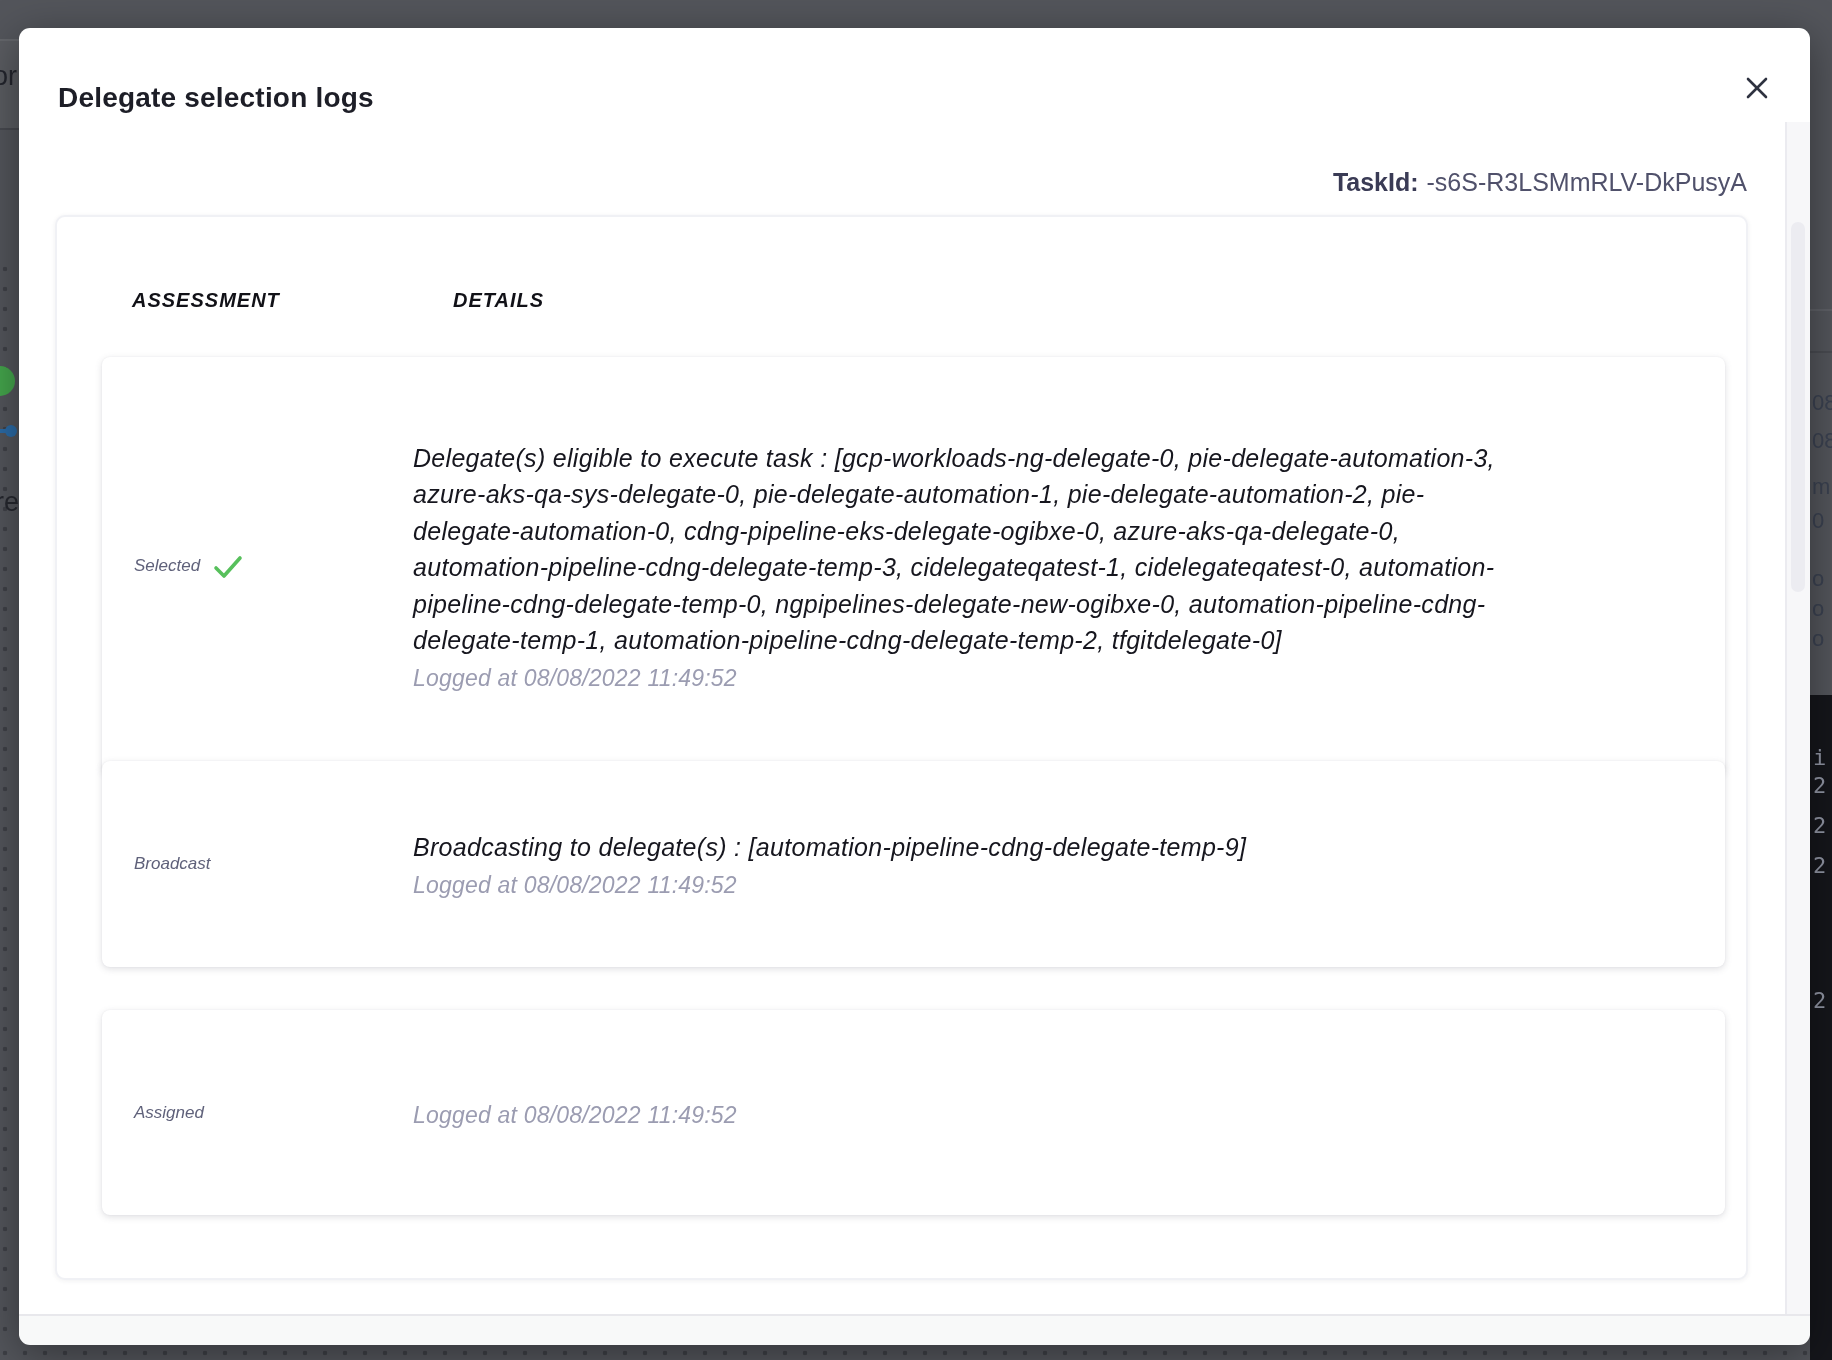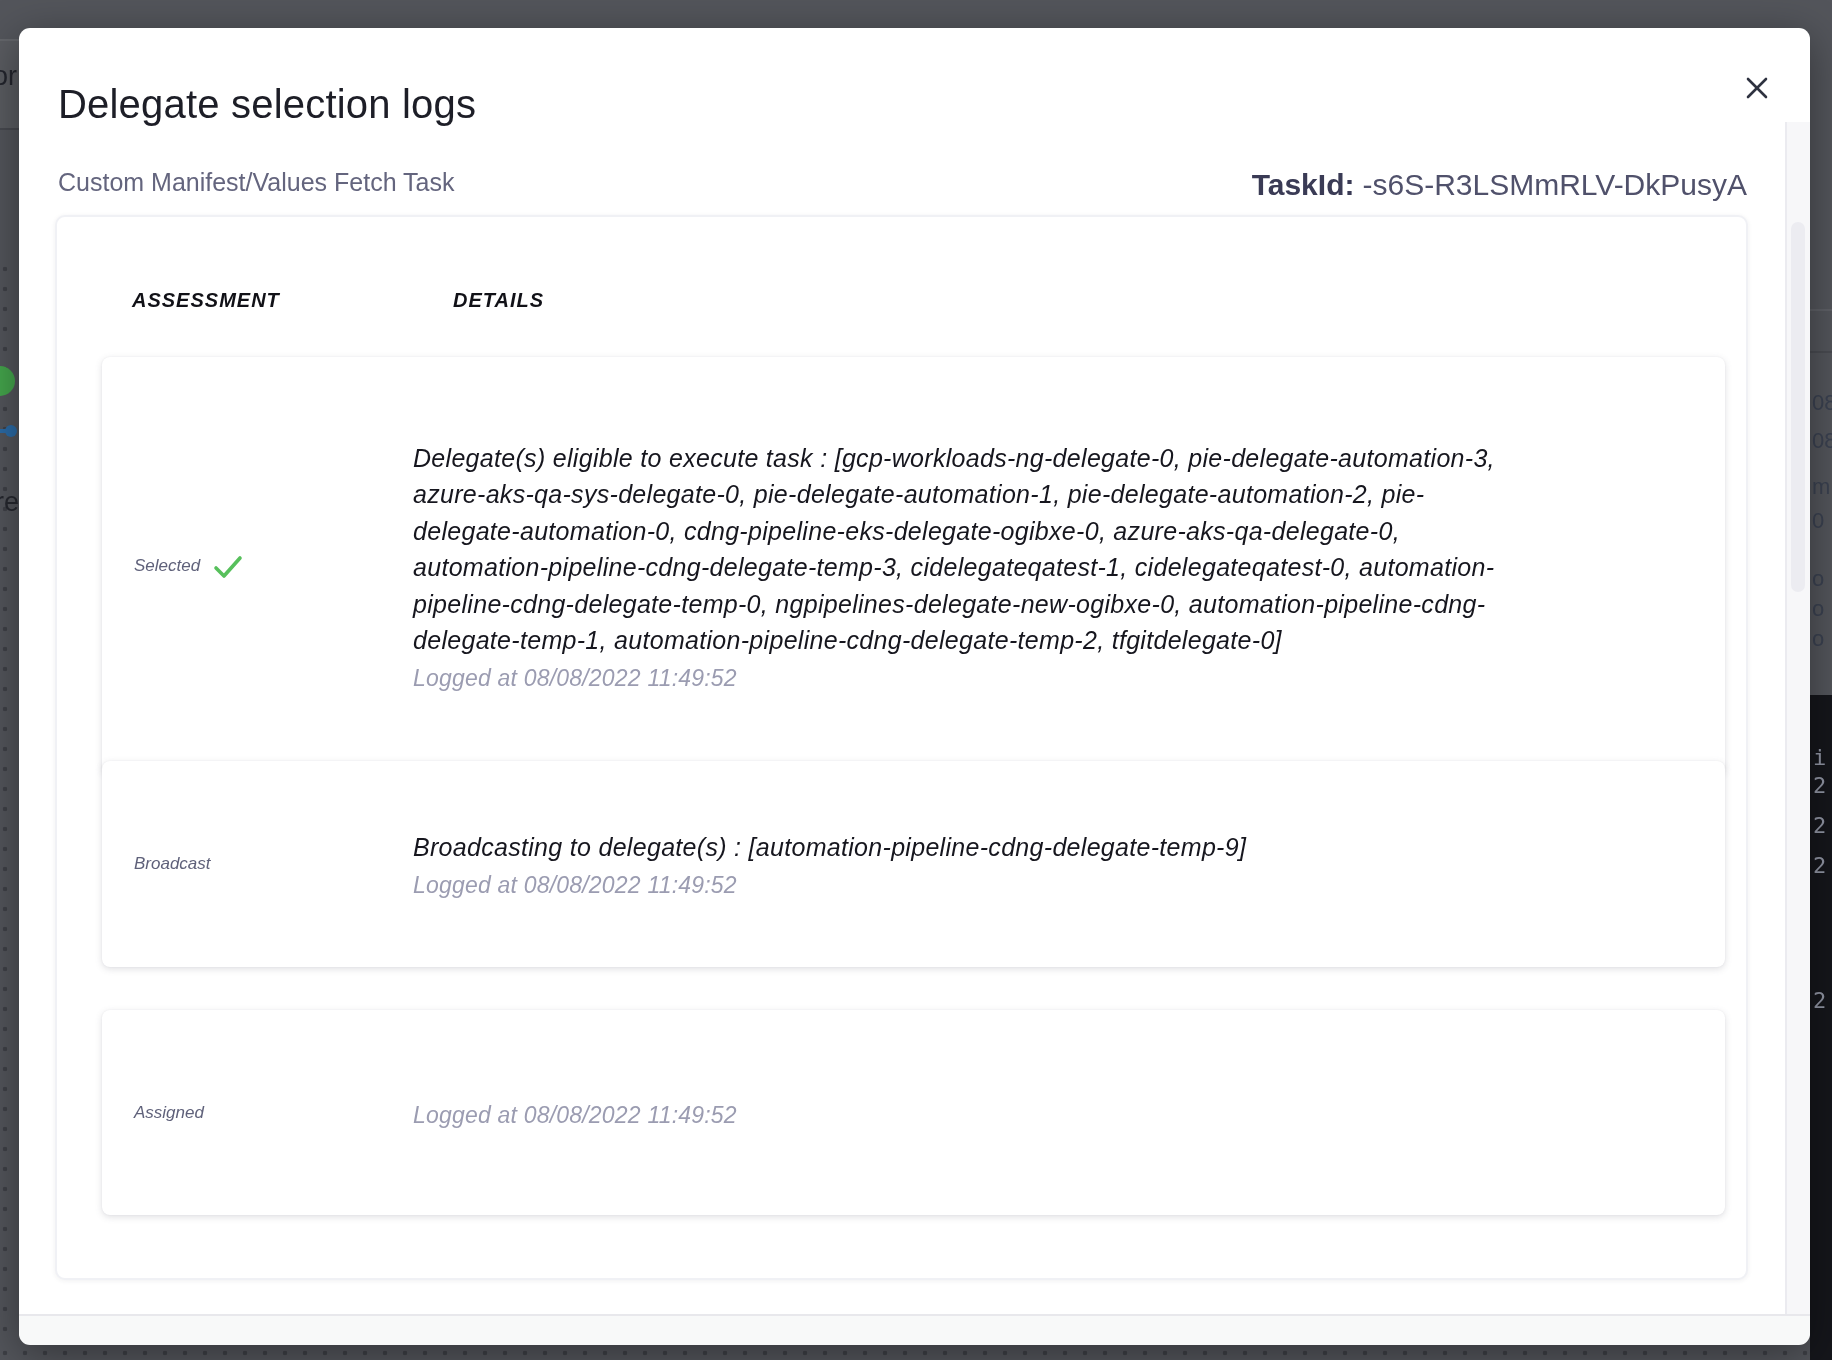--- a/index.html
+++ b/index.html
@@ -34,25 +34,25 @@
   .r-console{left:0;top:695px;width:22px;height:665px;background:#15161b;}
   .r-frag{left:2px;font-size:22px;color:#3a4150;white-space:nowrap;}
   .r-frag.f1{top:390px}.r-frag.f2{top:428px}.r-frag.f3{top:474px}
   .r-frag.f4{top:508px}.r-frag.f5{top:566px}.r-frag.f6{top:596px}.r-frag.f7{top:626px}
   .c-frag{left:3px;font-size:22px;color:#9296a5;font-family:"DejaVu Sans Mono",monospace;white-space:nowrap;}
   .c-frag.g1{top:745px}.c-frag.g2{top:773px}.c-frag.g3{top:813px}.c-frag.g4{top:853px}.c-frag.g5{top:988px}
 
   
   .modal{left:19px;top:28px;width:1791px;height:1315px;background:#ffffff;
     border-radius:11px;box-shadow:0 10px 44px rgba(0,0,0,.40);}
-  .modal-title{left:39px;top:54px;font-size:40px;font-weight:400;color:#1d1e27;letter-spacing:.2px;}
+  .modal-title{left:39px;top:54px;font-size:28px;font-weight:700;color:#1d1e27;letter-spacing:.2px;}
   .close-btn{left:1716px;top:38px;width:44px;height:44px;cursor:pointer;
     display:flex;align-items:center;justify-content:center;border:none;background:transparent;padding:0;}
   .sub-left{left:39px;top:140px;font-size:25px;color:#64657e;}
-  .sub-right{top:140px;right:63px;font-size:30px;text-align:left;color:#50516b;}
+  .sub-right{top:140px;right:63px;font-size:25px;text-align:left;color:#50516b;}
   .sub-right b{color:#3a3b55;font-weight:700;}
   .sub-right .tid-val{margin-left:8px;}
 
   .big-card{left:36px;top:187px;width:1693px;height:1065px;background:#fff;border-radius:10px;
     border:2px solid #f0f1f5;box-shadow:0 1px 5px rgba(40,41,61,.07);box-sizing:border-box;font-style:italic;}
   .col-hdr{top:72px;font-size:20px;font-weight:700;color:#111117;letter-spacing:1px;}
   .hdr-assessment{left:75px;}
   .hdr-details{left:396px;}
 
   .row-card{left:45px;width:1623px;background:#fff;border-radius:8px;box-sizing:border-box;
@@ -116,21 +116,20 @@
 
   <button class="abs close-btn">
     <span style="display:inline-flex;">
       <svg width="30" height="30" viewBox="0 0 30 30">
         <line x1="6" y1="6" x2="24" y2="24" stroke="#2e3240" stroke-width="2.6" stroke-linecap="round"></line>
         <line x1="24" y1="6" x2="6" y2="24" stroke="#2e3240" stroke-width="2.6" stroke-linecap="round"></line>
       </svg>
     </span>
   </button>
 
-  <div class="abs sub-left">Custom Manifest/Values Fetch Task</div>
   <div class="abs sub-right">
     <b>TaskId:</b><span class="tid-val">-s6S-R3LSMmRLV-DkPusyA</span>
   </div>
 
   <div class="abs big-card">
 
     <div class="abs col-hdr hdr-assessment">ASSESSMENT</div>
     <div class="abs col-hdr hdr-details">DETAILS</div>
 
     <div class="abs row-card row-1">

